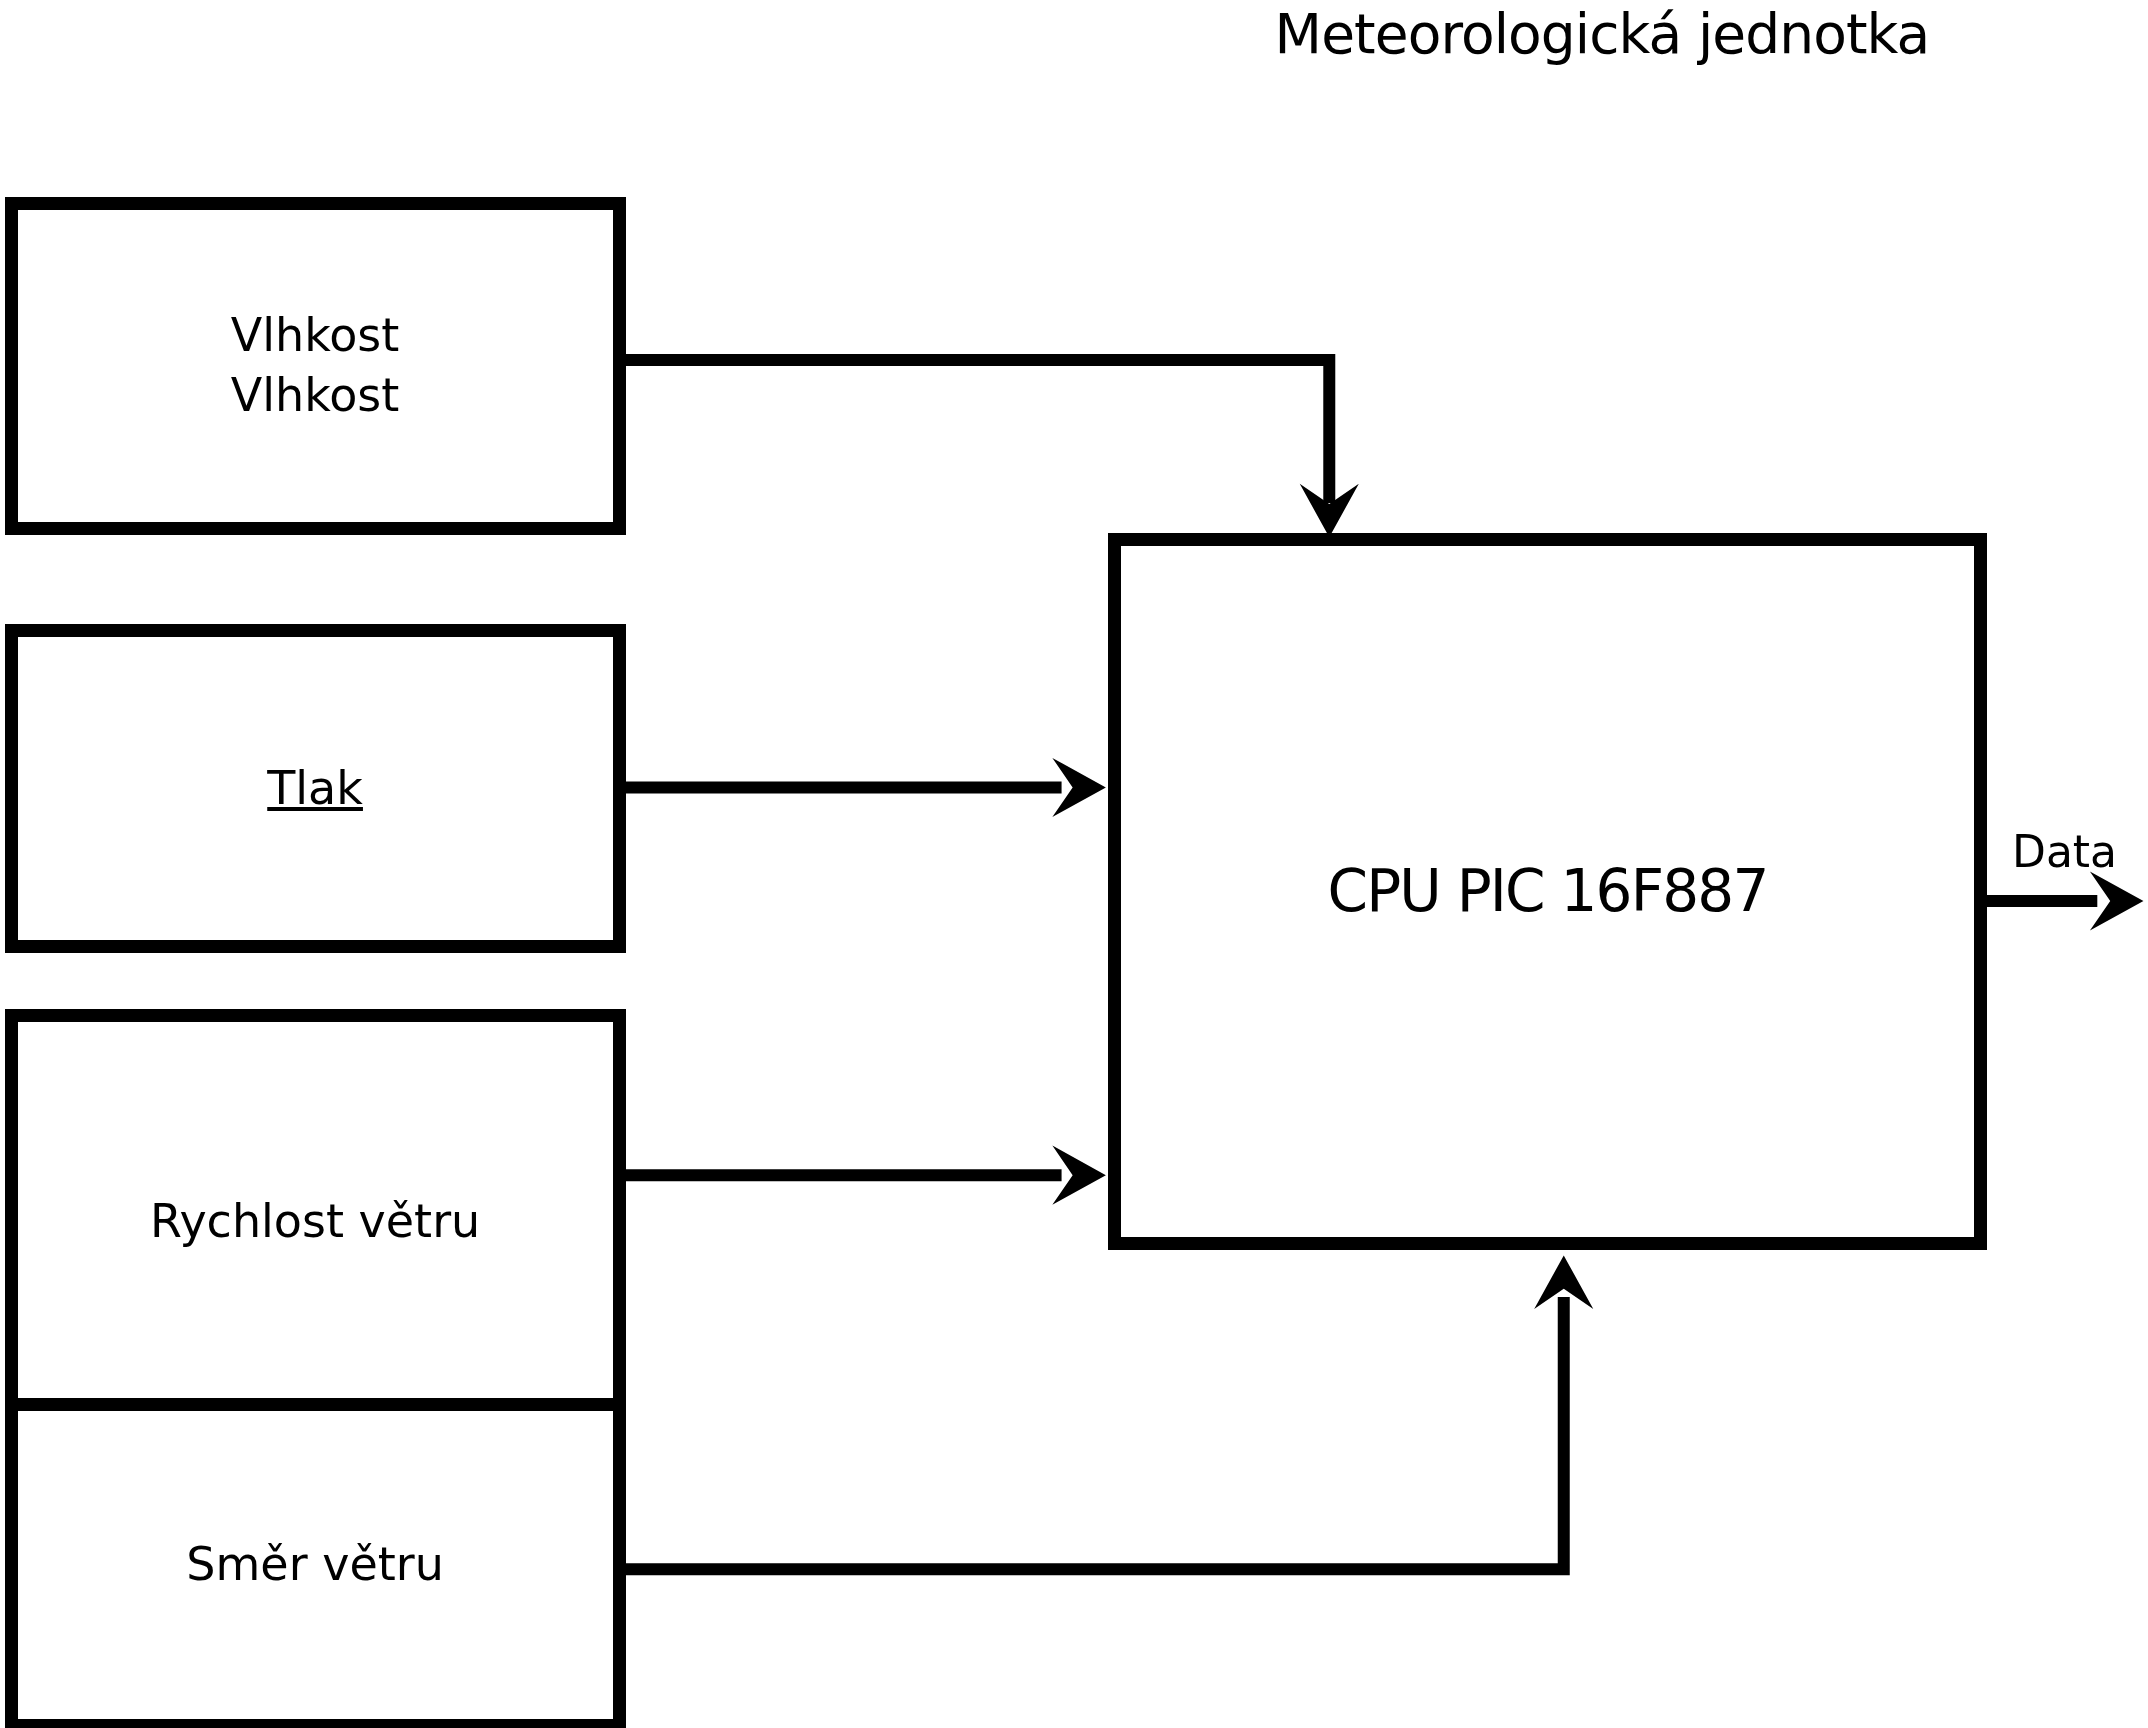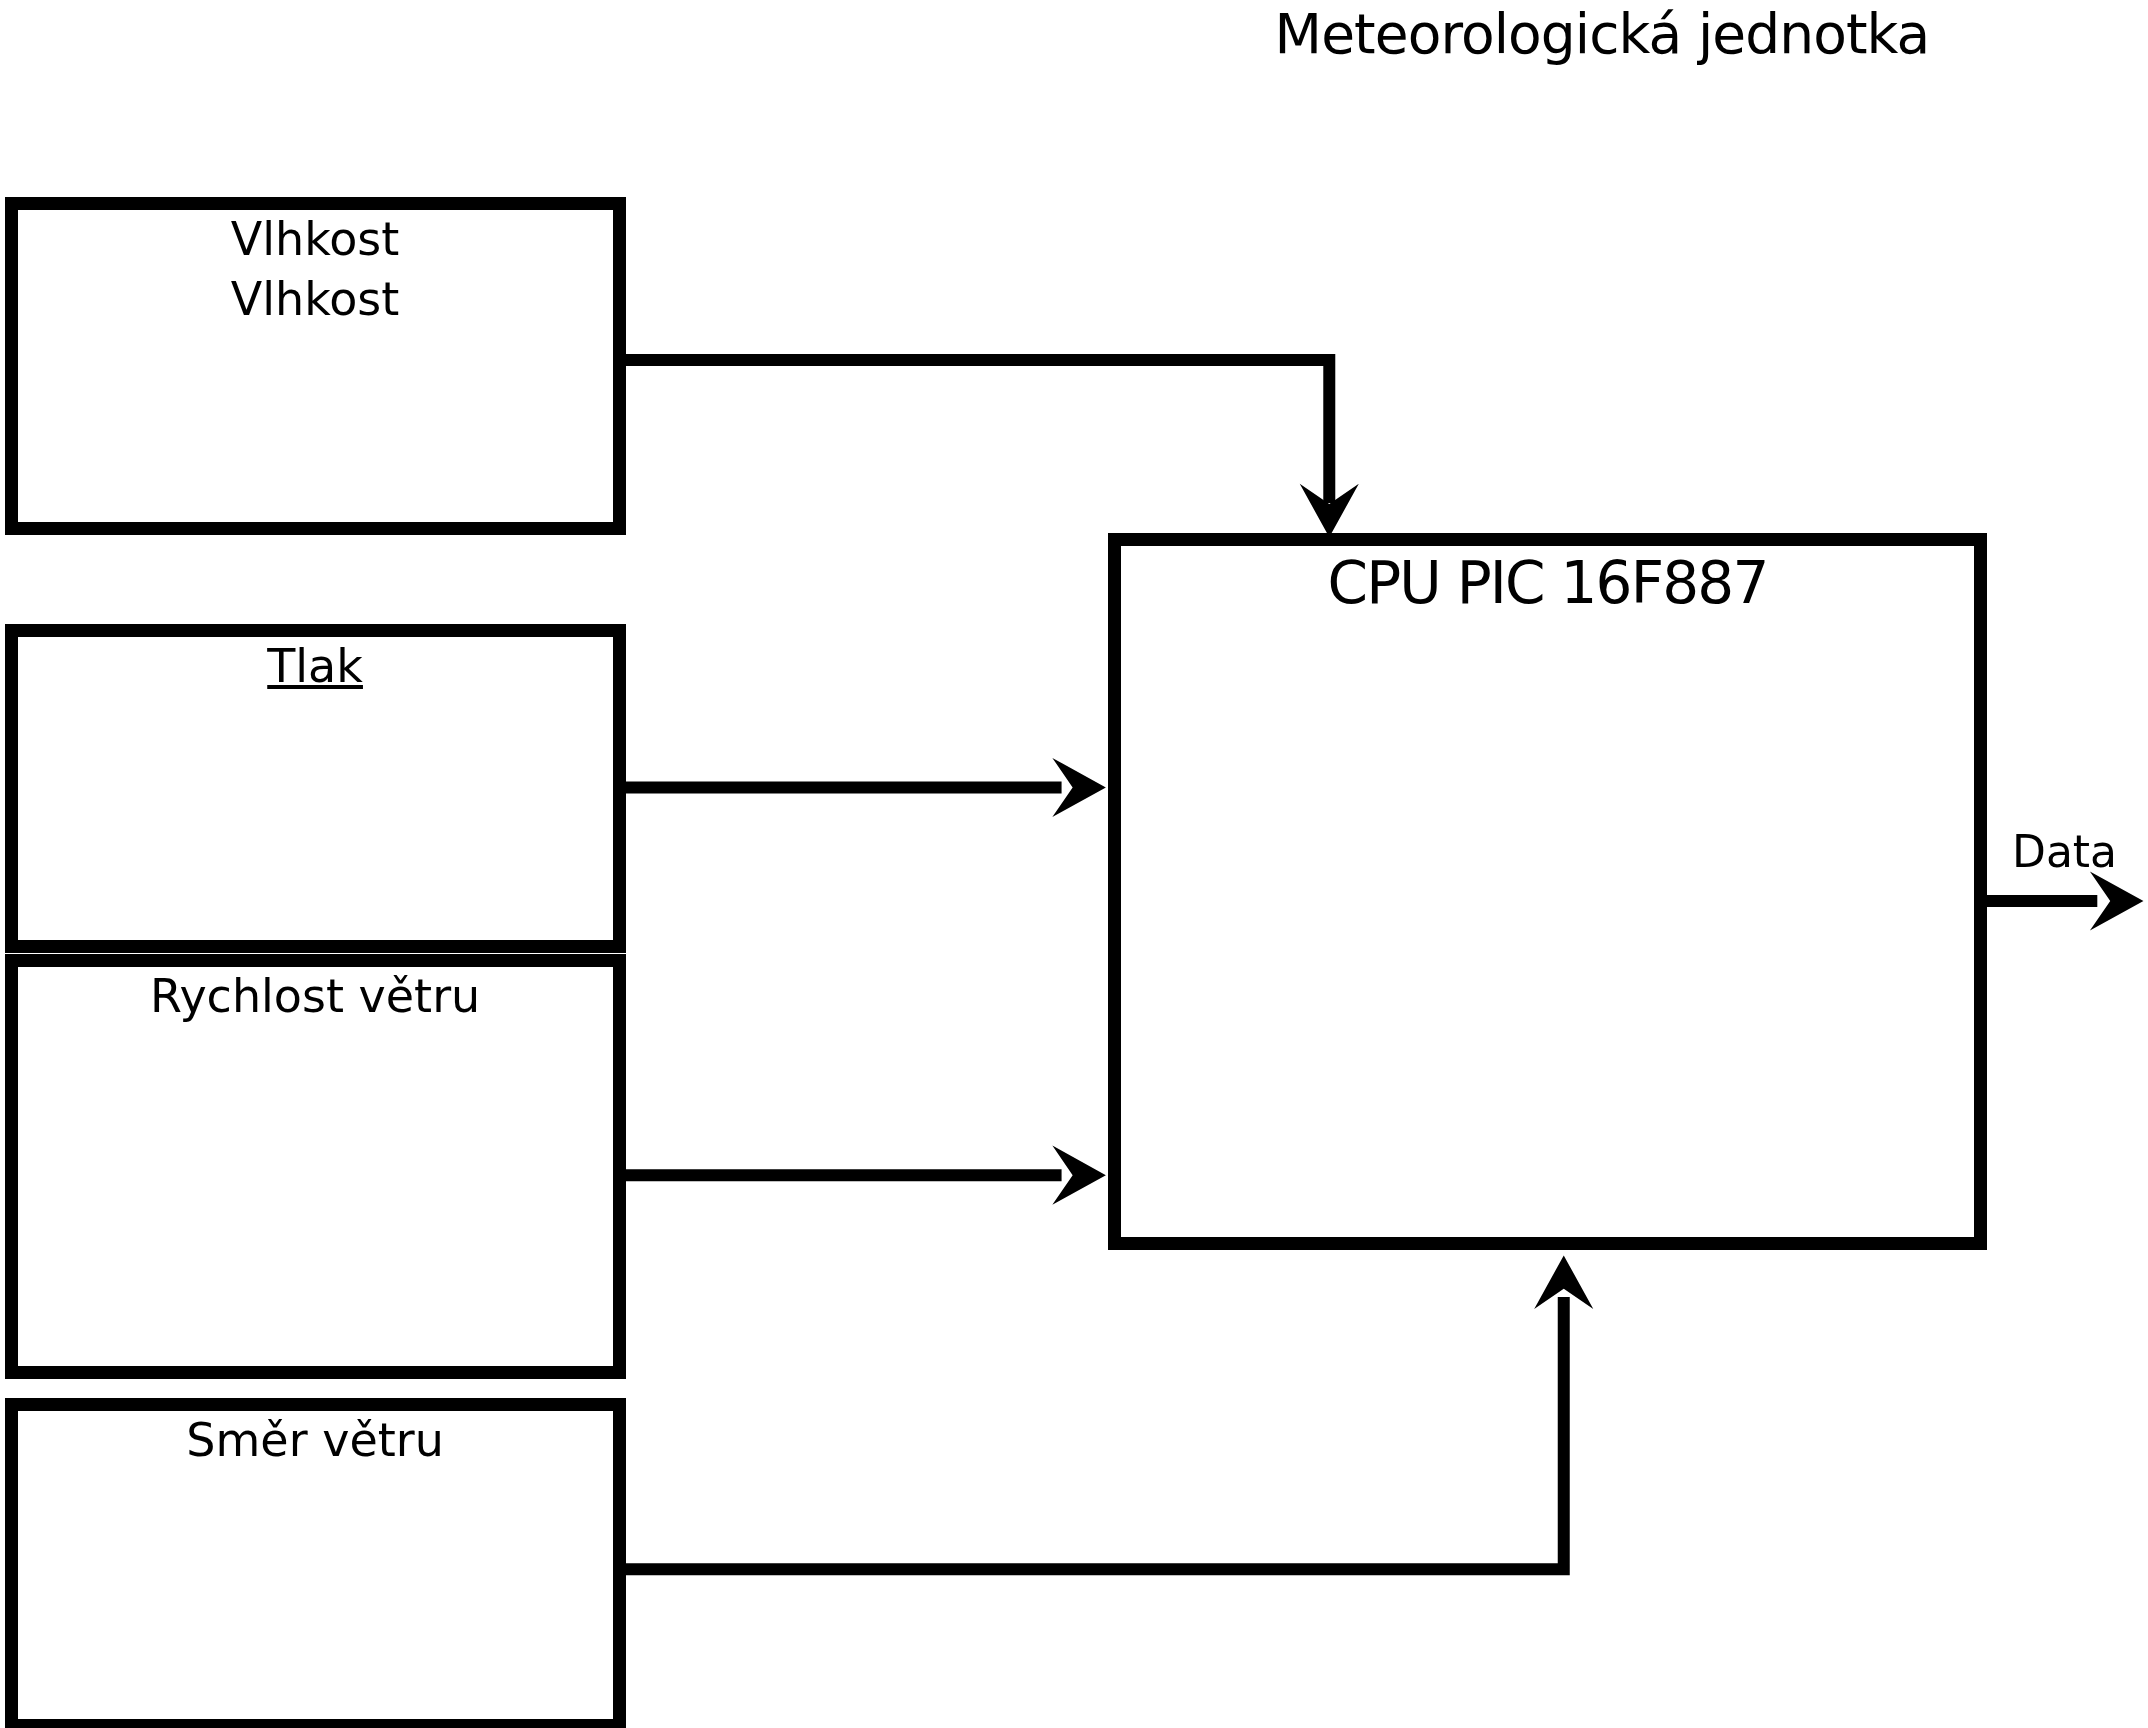--- a/index.html
+++ b/index.html
@@ -24,29 +24,30 @@
     font-size: 55px;
     letter-spacing: -0.9px;
     white-space: nowrap;
   }
   .node {
     position: absolute;
     box-sizing: border-box;
     border: 13px solid #000000;
     background: #ffffff;
     display: flex;
+    align-items: center;
     justify-content: center;
     text-align: center;
     font-size: 46px;
     line-height: 1.3;
   }
   .node .node-label { display: block; }
   #node-humidity-temperature { left: 4.6px;    top: 197px;  width: 621px; height: 338px; }
   #node-pressure             { left: 4.6px;    top: 624px;  width: 621px; height: 329px; text-decoration: underline; }
-  #node-wind-speed           { left: 4.6px;    top: 954px; width: 621px; height: 425px; }
+  #node-wind-speed           { left: 4.6px;    top: 1009px; width: 621px; height: 425px; }
   #node-wind-direction       { left: 4.6px;    top: 1398px; width: 621px; height: 334px; }
   #node-cpu                  { left: 1108px; top: 533px;  width: 879px; height: 717px;
                                font-size: 58px; letter-spacing: -1.8px; }
   .data-label {
     position: absolute;
     left: 2012px;
     top: 810px;
     font-size: 44px;
     white-space: nowrap;
     margin-top: 16px;

